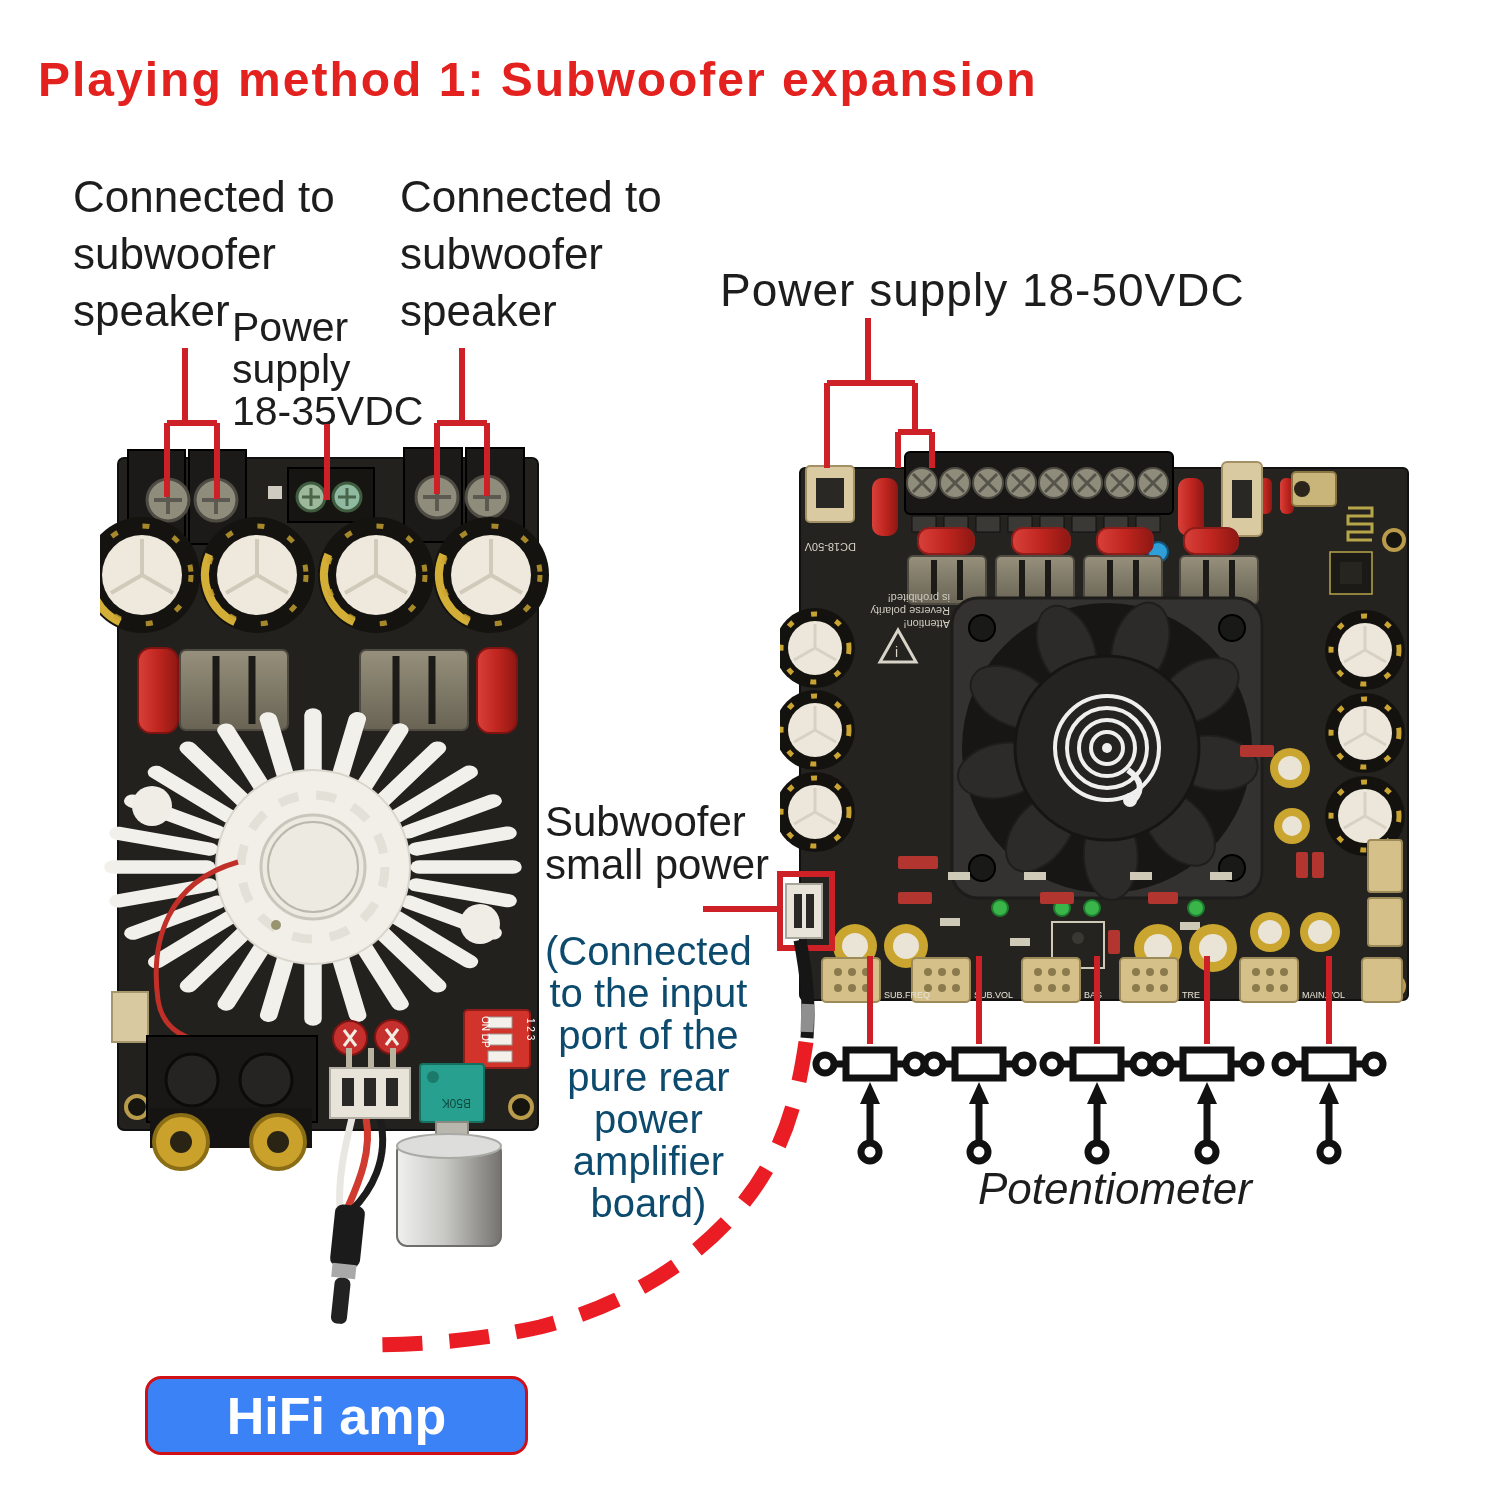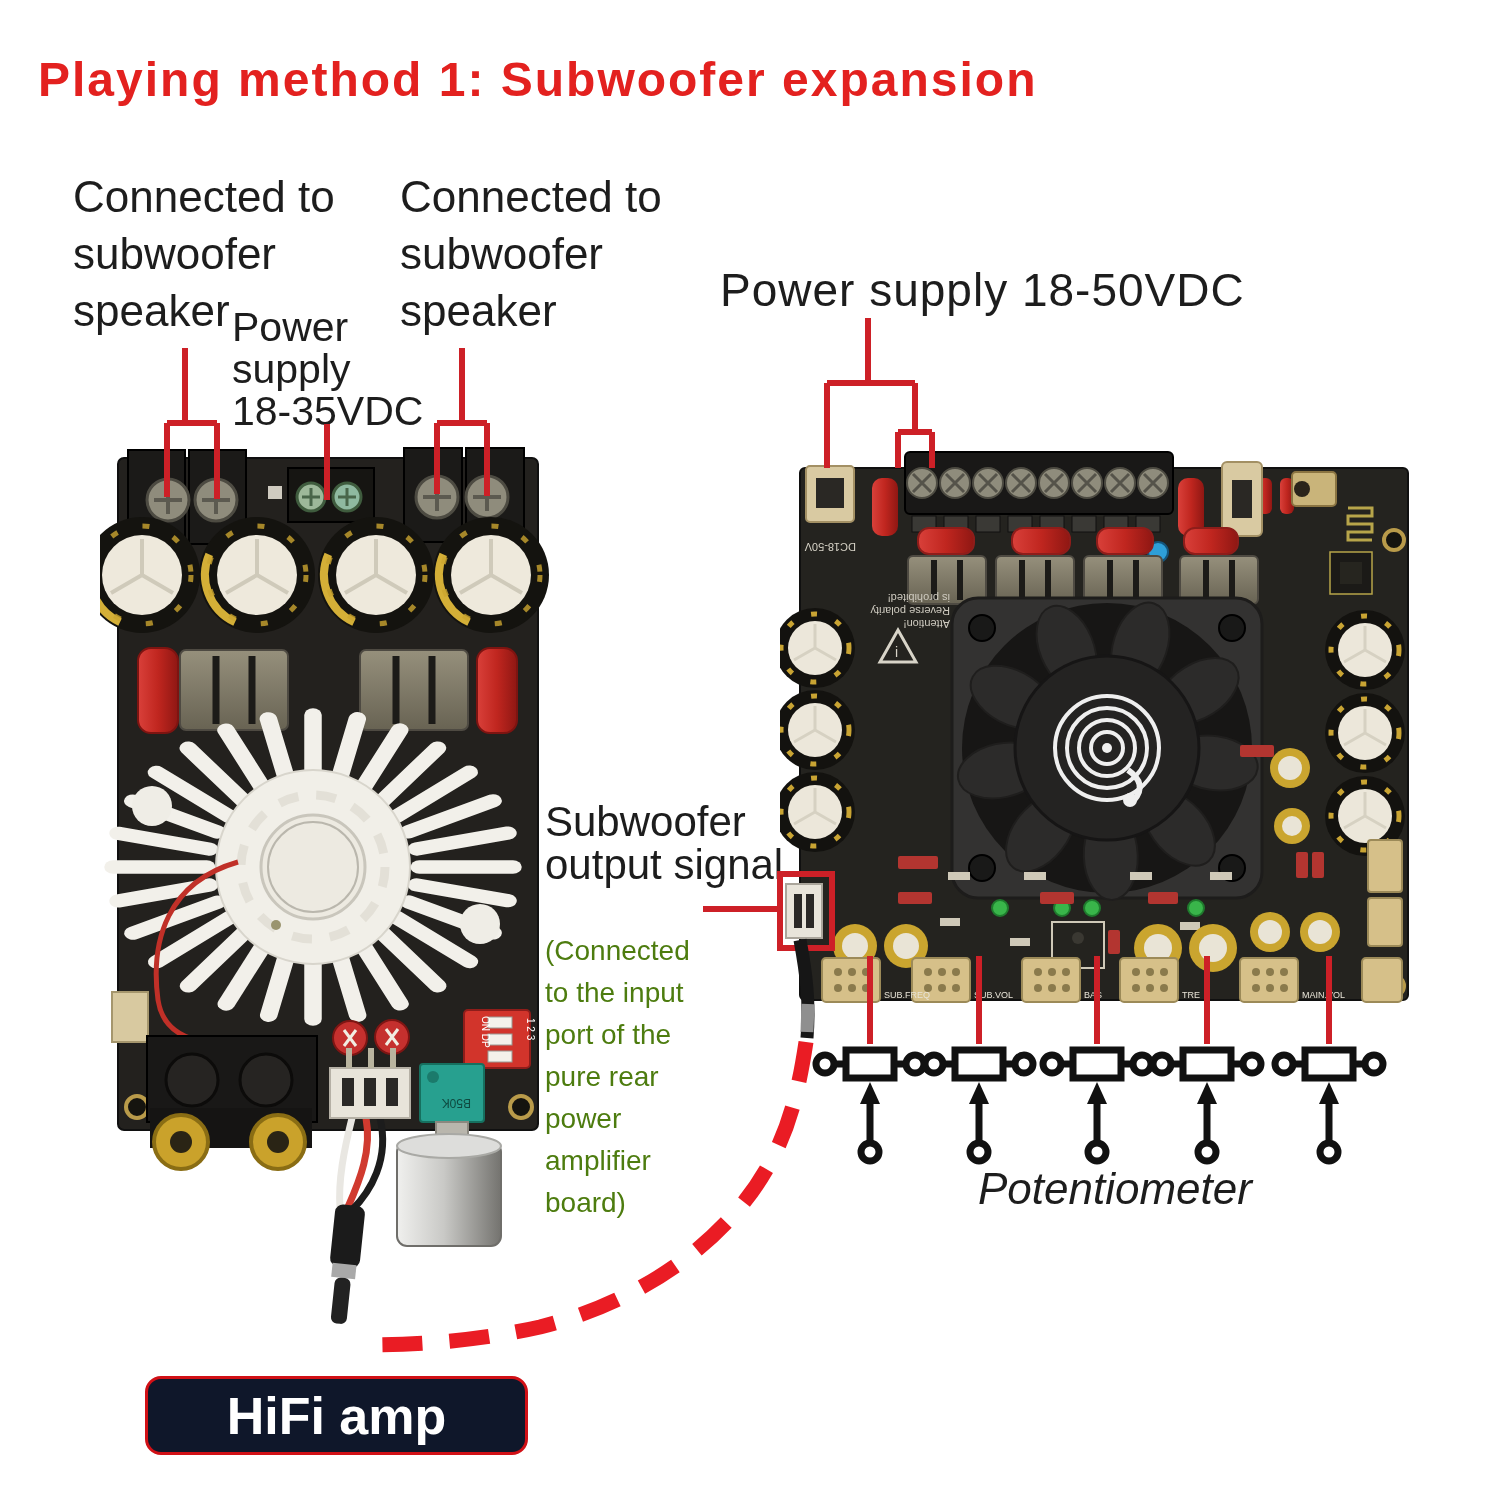--- a/index.html
+++ b/index.html
@@ -5,23 +5,23 @@
   html,body{margin:0;padding:0;background:#ffffff;}
   .stage{position:relative;width:1500px;height:1500px;background:#ffffff;overflow:hidden;
          font-family:"Liberation Sans",sans-serif;color:#1d1d1d;}
   .abs{position:absolute;}
   .title{left:38px;top:52px;font-size:48px;font-weight:bold;letter-spacing:2px;
          color:#e3211f;white-space:nowrap;}
   .ann{font-size:44px;line-height:57px;color:#1d1d1d;white-space:nowrap;}
   .ann-power{font-size:41px;line-height:42px;}
   .ann-single{font-size:46px;letter-spacing:1px;}
   .ann-sub{font-size:42px;line-height:43px;}
-  .ann-sub-red{font-size:28px;line-height:42px;color:#4d7c0f;}
+  .ann-sub-red{font-size:40px;line-height:42px;color:#0c4a6e;text-align:center;}
   .ann-pot{font-size:44px;font-style:italic;}
-  .hifi-btn{left:145px;top:1376px;width:383px;height:79px;background:#0f172a;
+  .hifi-btn{left:145px;top:1376px;width:383px;height:79px;background:#3b82f6;
             border:3px solid #d11016;border-radius:16px;display:flex;align-items:center;
             justify-content:center;color:#ffffff;font-size:52px;font-weight:bold;box-sizing:border-box;}
   svg{position:absolute;display:block;}
   .overlay{left:0;top:0;pointer-events:none;}
 </style>
 </head>
 <body>
 
 <div class="stage">
 
@@ -42,21 +42,21 @@
   <div class="abs ann ann-power" style="left:232px;top:306px;">
     <div>Power</div>
     <div>supply</div>
     <div>18-35VDC</div>
   </div>
 
   <div class="abs ann ann-single" style="left:696px;top:262px;margin-left:24px;">Power supply 18-50VDC</div>
 
   <div class="abs ann-sub" style="left:545px;top:800px;">
     <div>Subwoofer</div>
-    <div>output signal</div>
+    <div>small power</div>
   </div>
   <div class="abs ann-sub-red" style="left:545px;top:930px;">
     <div>(Connected</div>
     <div>to the input</div>
     <div>port of the</div>
     <div>pure rear</div>
     <div>power</div>
     <div>amplifier</div>
     <div>board)</div>
   </div>

